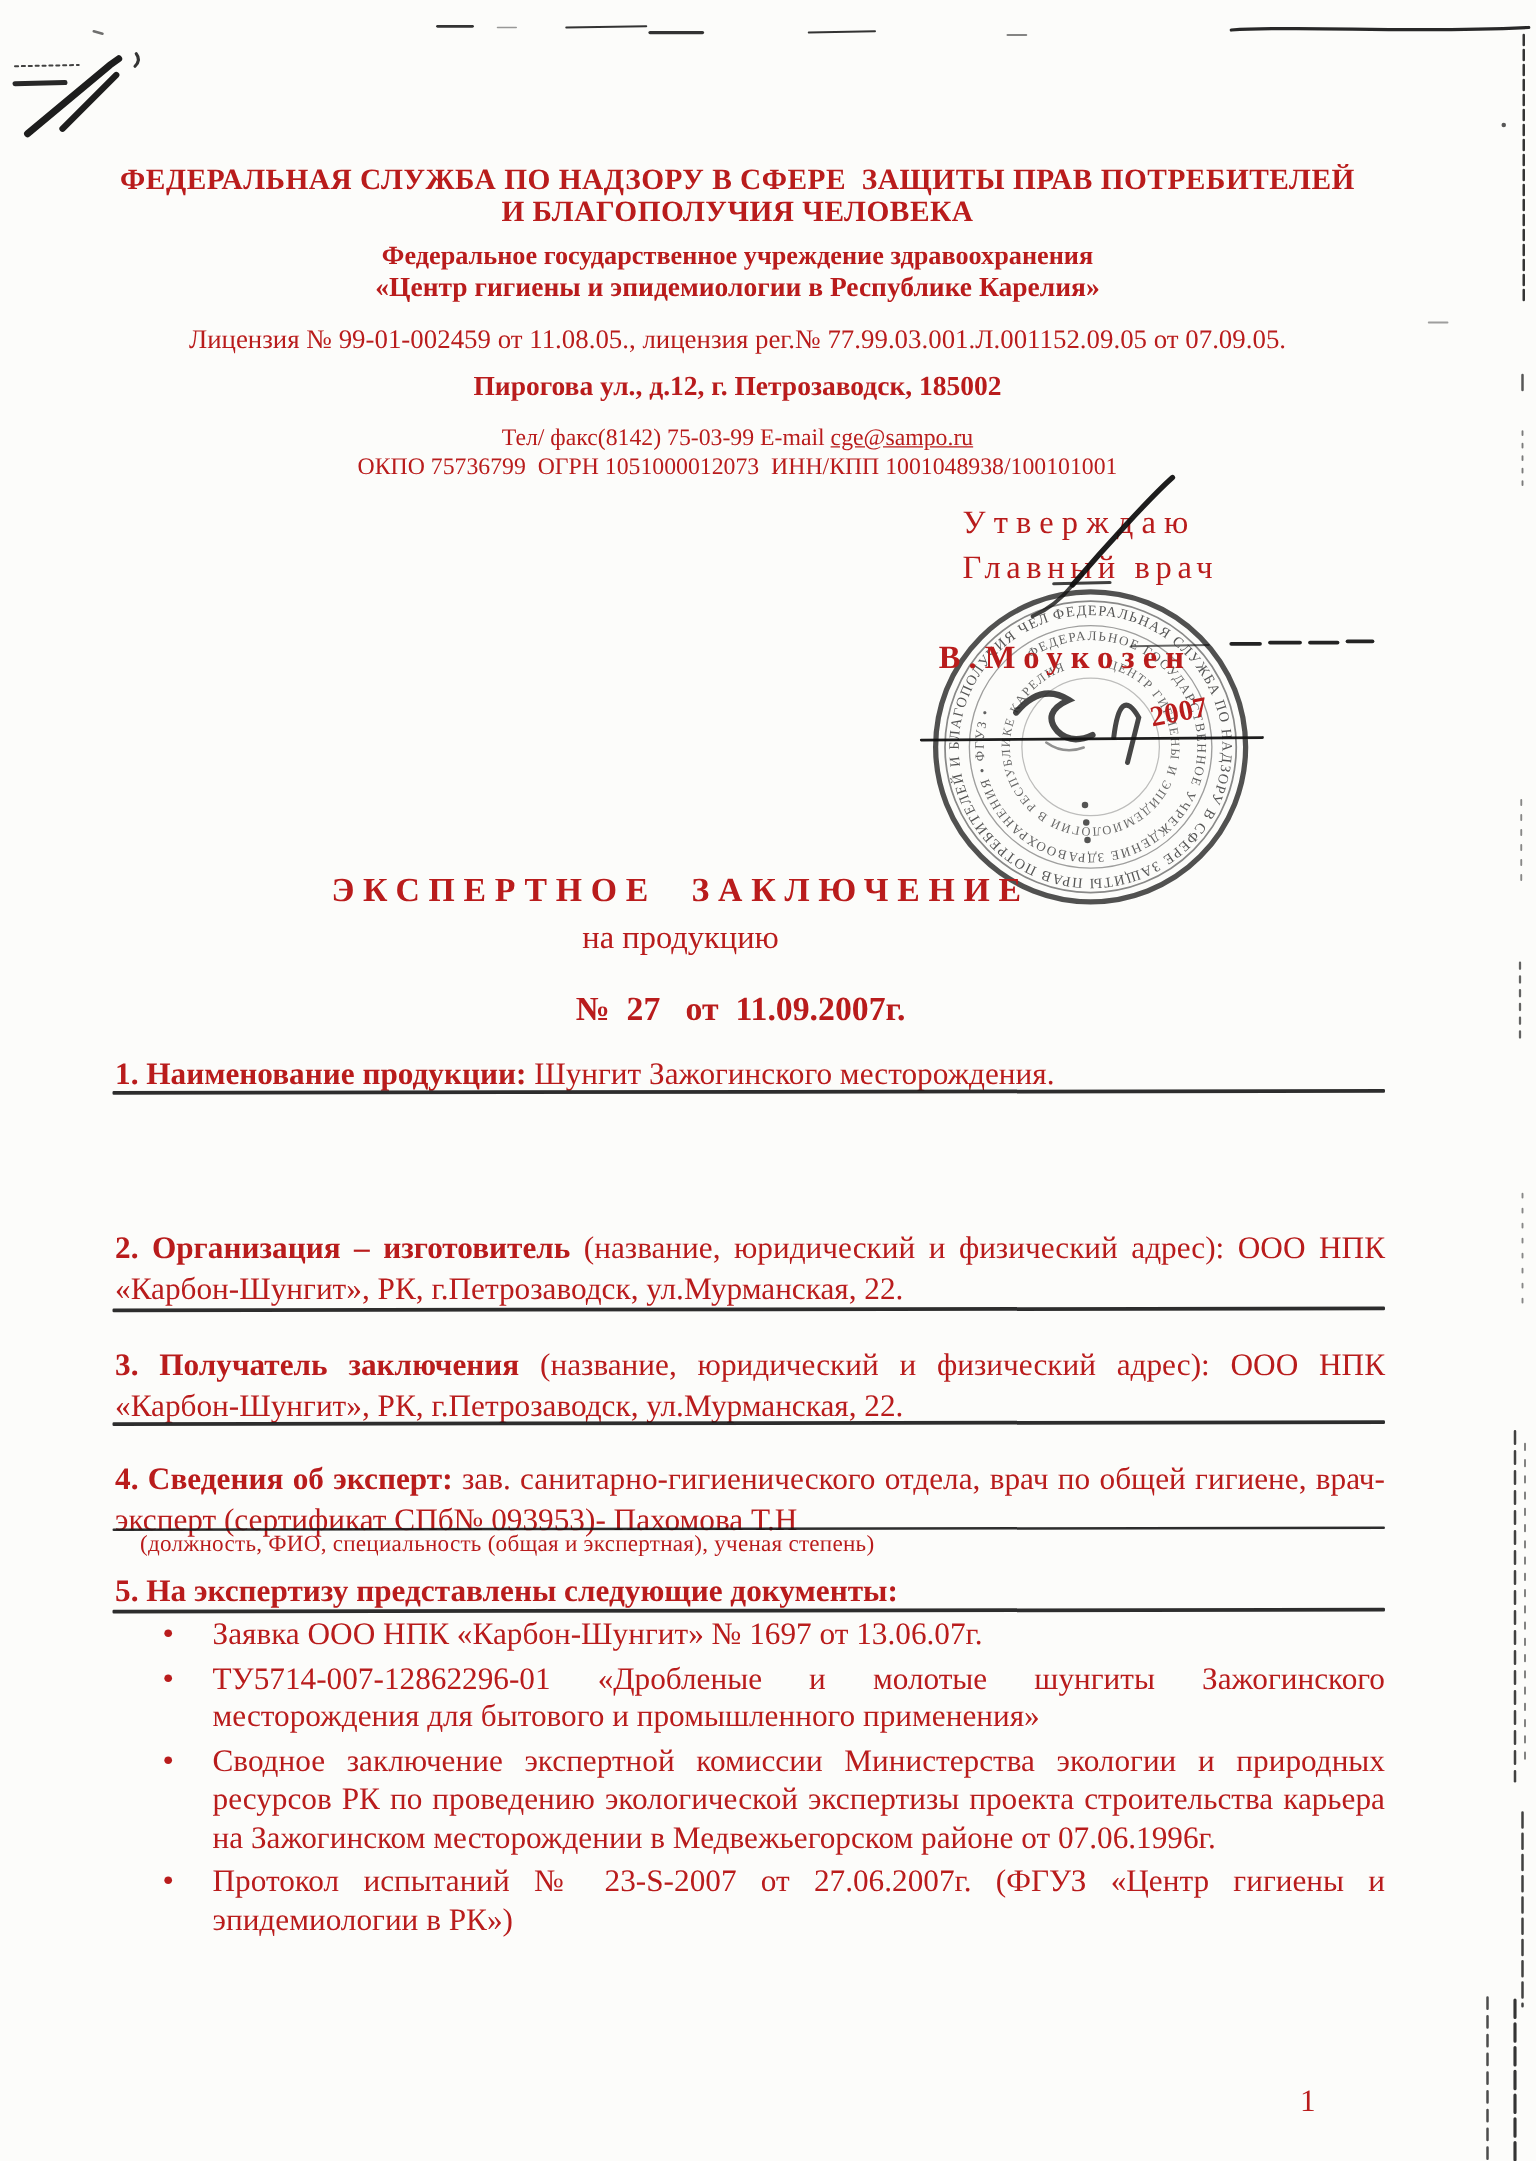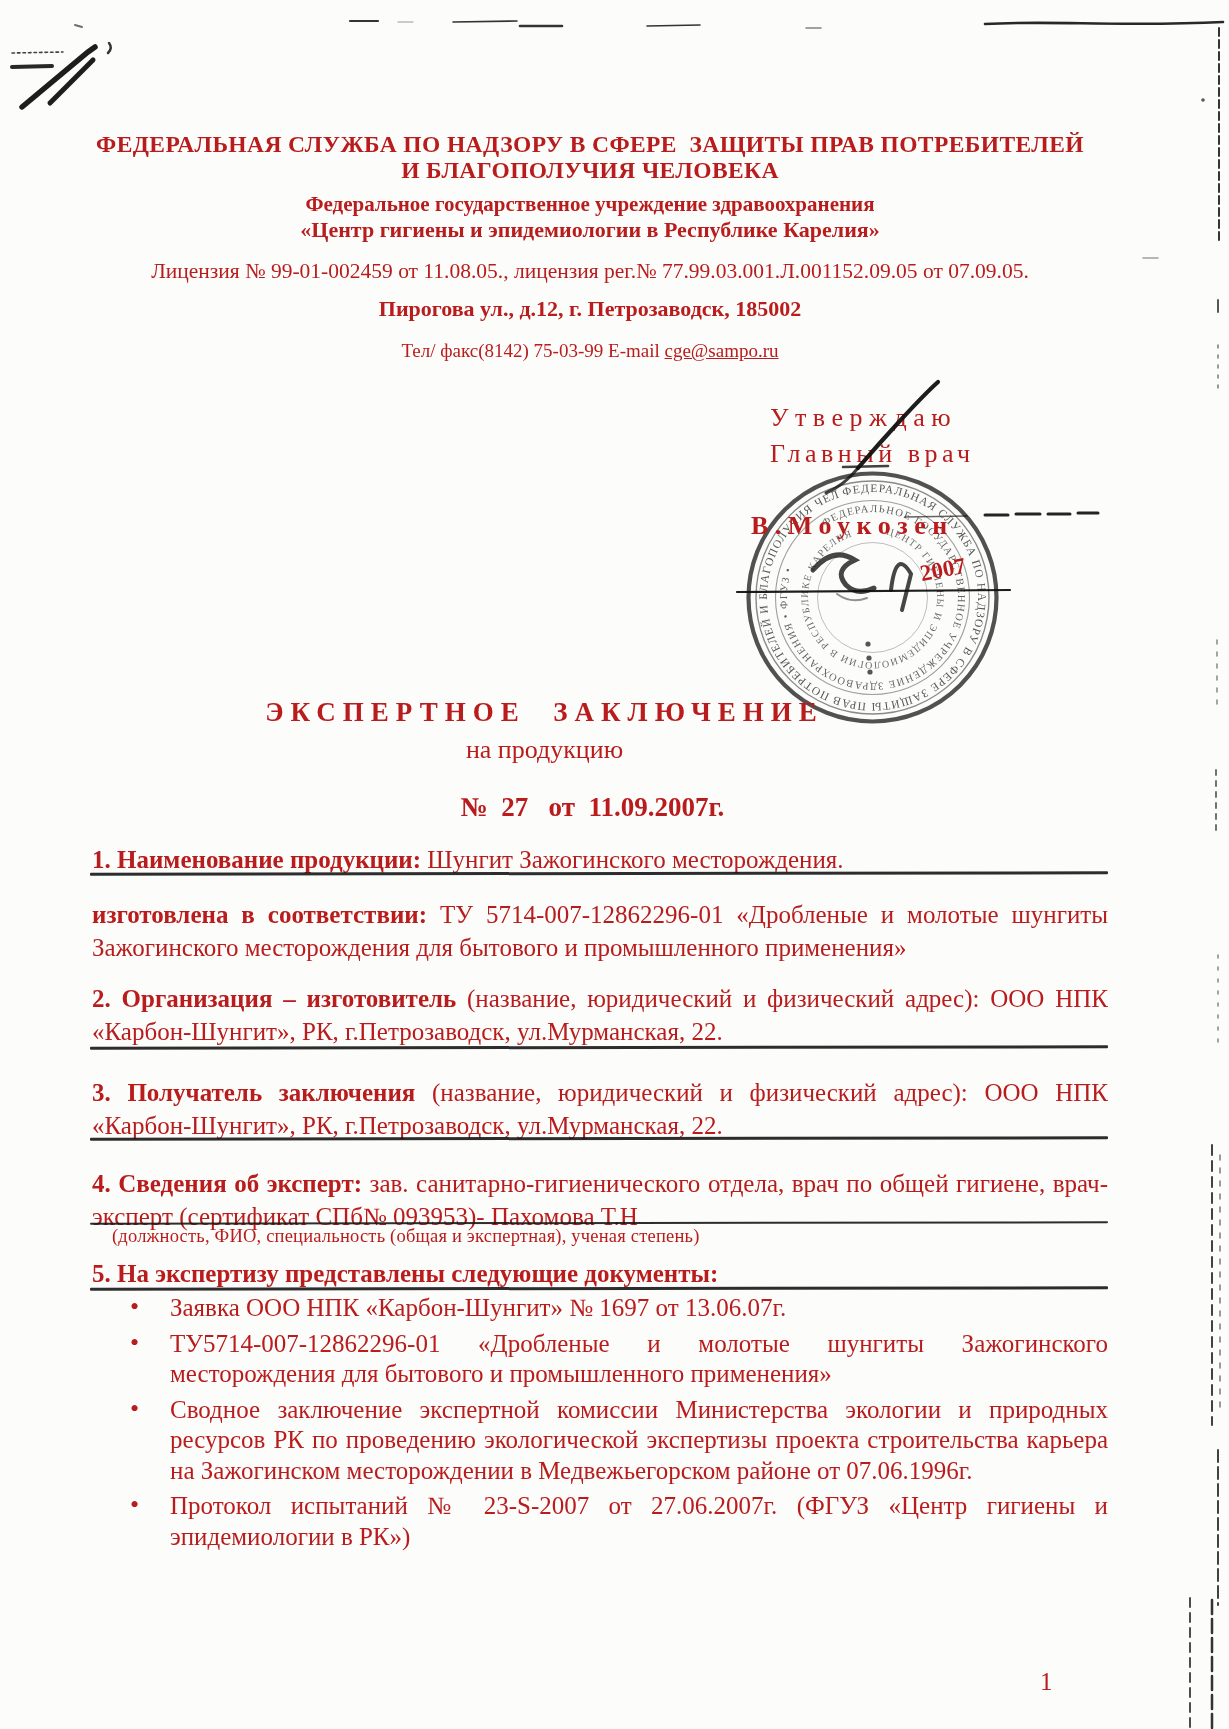--- a/index.html
+++ b/index.html
@@ -54,20 +54,21 @@
 <div class="page">
 
   <div class="header">
     <div class="h-l1 pre">ФЕДЕРАЛЬНАЯ СЛУЖБА ПО НАДЗОРУ В СФЕРЕ  ЗАЩИТЫ ПРАВ ПОТРЕБИТЕЛЕЙ</div>
     <div class="h-l2">И БЛАГОПОЛУЧИЯ ЧЕЛОВЕКА</div>
     <div class="h-l3">Федеральное государственное учреждение здравоохранения</div>
     <div class="h-l4">«Центр гигиены и эпидемиологии в Республике Карелия»</div>
     <div class="h-lic">Лицензия № 99-01-002459 от 11.08.05., лицензия рег.№ 77.99.03.001.Л.001152.09.05 от 07.09.05.</div>
     <div class="h-addr">Пирогова ул., д.12, г. Петрозаводск, 185002</div>
     <div class="h-phone"><span class="pre">Тел/ факс(8142) 75-03-99 E-mail </span><span class="email">cge@sampo.ru</span></div>
+    <div class="h-codes pre">ОКПО 75736799  ОГРН 1051000012073  ИНН/КПП 1001048938/100101001</div>
   </div>
 
   <div class="approval">
     <div class="appr-1">Утверждаю</div>
     <div class="appr-2">Главный врач</div>
   </div>
 
   <svg class="stamp" viewBox="0 0 263 263">
     <defs>
       <path id="rg1" d="M131.5,26 a105.5,105.5 0 1,1 -0.02,0" fill="none"></path>
@@ -100,21 +101,20 @@
 
   <div class="title-block">
     <div class="t-l1">ЭКСПЕРТНОЕ  ЗАКЛЮЧЕНИЕ</div>
     <div class="t-l2">на продукцию</div>
     <div class="t-l3">№  27   от  11.09.2007г.</div>
   </div>
 
   <div class="sec" style="top:843px;"><b>1. Наименование продукции:</b><span> Шунгит Зажогинского месторождения.</span></div>
   <div class="rule" style="top:872px;height:3px;"></div>
 
-  <div class="sec" style="top:898px;"><b>изготовлена в соответствии:</b><span> ТУ 5714-007-12862296-01 «Дробленые и молотые шунгиты Зажогинского месторождения для бытового и промышленного применения»</span></div>
 
   <div class="sec" style="top:982px;"><b>2. Организация – изготовитель</b><span> (название, юридический и физический адрес): ООО НПК «Карбон-Шунгит», РК, г.Петрозаводск, ул.Мурманская, 22.</span></div>
   <div class="rule" style="top:1046px;height:2.5px;"></div>
 
   <div class="sec" style="top:1076px;"><b>3. Получатель заключения</b><span> (название, юридический и физический адрес): ООО НПК «Карбон-Шунгит», РК, г.Петрозаводск, ул.Мурманская, 22.</span></div>
   <div class="rule" style="top:1137px;height:2.5px;"></div>
 
   <div class="sec" style="top:1167px;"><b>4. Сведения об эксперт:</b><span> зав. санитарно-гигиенического отдела, врач по общей гигиене, врач-эксперт (сертификат СПб№ 093953)-  Пахомова Т.Н</span></div>
   <div class="rule" style="top:1222px;height:2px;"></div>
   <div class="caption">(должность,  ФИО, специальность (общая и экспертная), ученая степень)</div>

